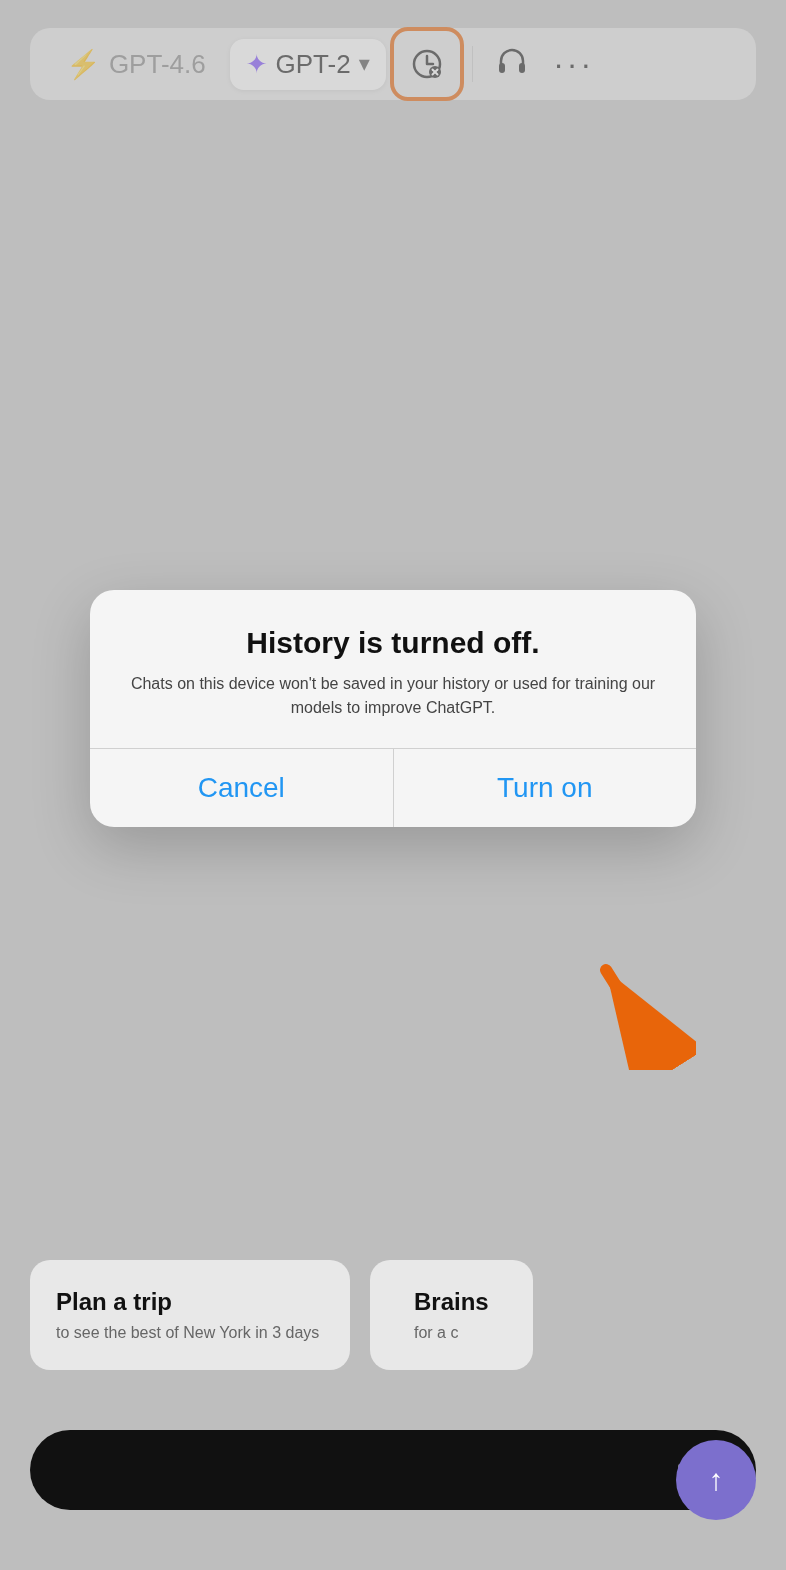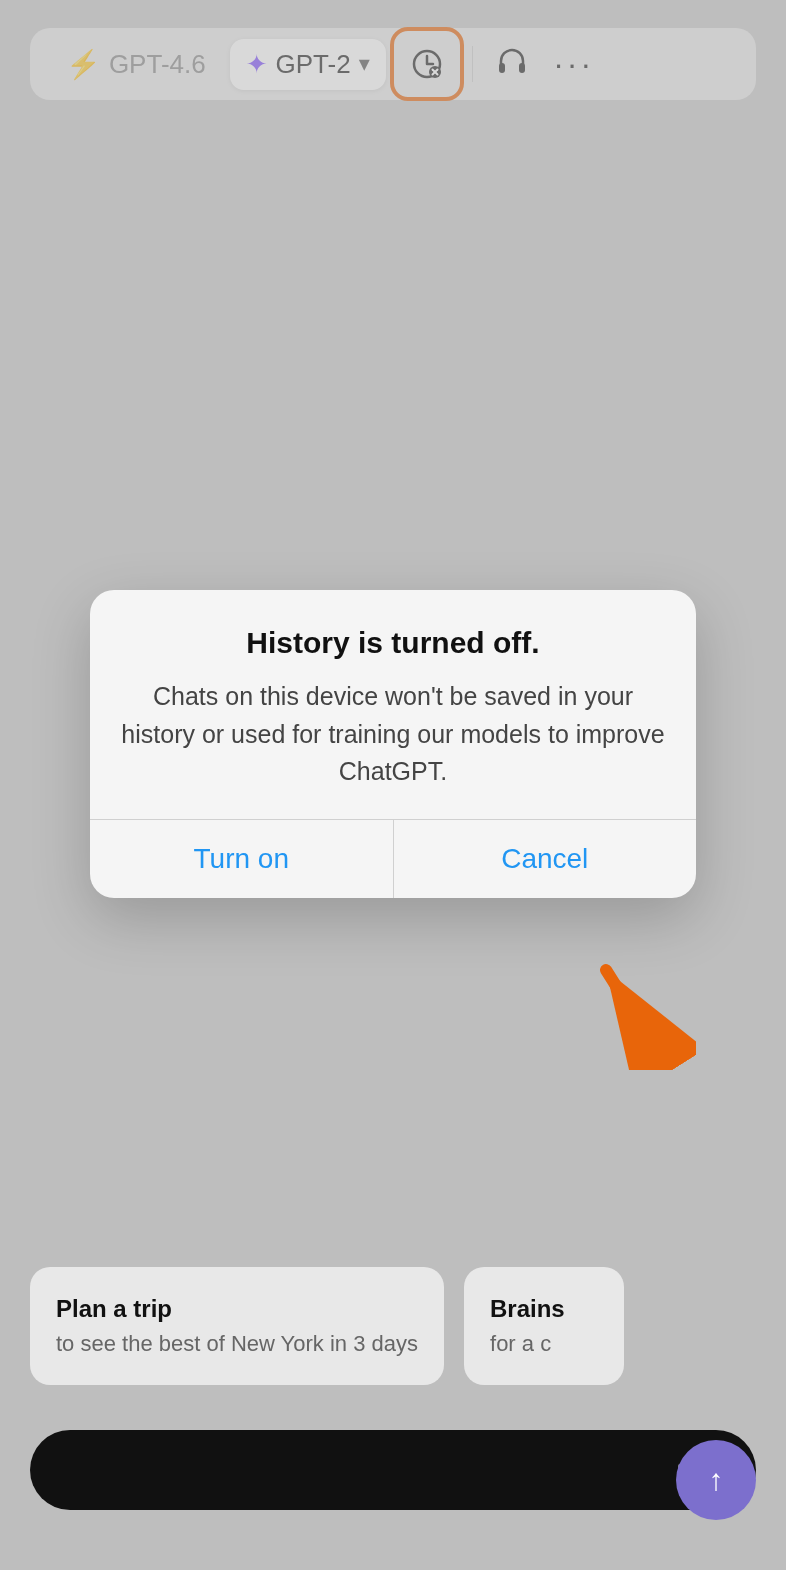--- a/index.html
+++ b/index.html
@@ -140,25 +140,25 @@
 
     .dialog-content {
       padding: 36px 30px 28px;
       text-align: center;
     }
 
     .dialog-title {
       font-size: 30px;
       font-weight: 700;
       color: #111;
-      margin-bottom: 18px;
+      margin-bottom: 12px;
     }
 
     .dialog-body {
-      font-size: 25px;
+      font-size: 16px;
       color: #444;
       line-height: 1.5;
     }
 
     .dialog-divider-h {
       height: 1px;
       background: #d0d0d0;
     }
 
     .dialog-actions {
@@ -189,21 +189,21 @@
       top: 940px;
       right: 100px;
       width: 100px;
       height: 120px;
       pointer-events: none;
     }
 
     
     .suggestion-row {
       position: absolute;
-      bottom: 185px;
+      bottom: 200px;
       left: 30px;
       right: 0;
       display: flex;
       gap: 20px;
       align-items: flex-start;
     }
 
     .suggestion-card {
       background: #e8e8e8;
       border-radius: 20px;
@@ -212,28 +212,28 @@
     }
 
     .suggestion-card-title {
       font-size: 24px;
       font-weight: 700;
       color: #111;
       margin-bottom: 8px;
     }
 
     .suggestion-card-sub {
-      font-size: 22px;
+      font-size: 16px;
       color: #666;
     }
 
     .suggestion-card-partial {
       background: #e8e8e8;
       border-radius: 20px;
-      padding: 28px 26px;
+      padding: 28px 44px;
       min-width: 160px;
     }
 
     
     .input-bar {
       position: absolute;
       bottom: 60px;
       left: 30px;
       right: 30px;
       height: 80px;
@@ -320,22 +320,22 @@
 
 <div class="overlay"></div>
 
 <div class="dialog">
   <div class="dialog-content">
     <div class="dialog-title">History is turned off.</div>
     <div class="dialog-body">Chats on this device won't be saved in your history or used for training our models to improve ChatGPT.</div>
   </div>
   <div class="dialog-divider-h"></div>
   <div class="dialog-actions">
+    <button class="dialog-action-btn">Cancel</button>
     <button class="dialog-action-btn">Turn on</button>
-    <button class="dialog-action-btn">Cancel</button>
   </div>
 </div>
 
 <div class="arrow-annotation">
   <svg width="110" height="130" viewBox="0 0 110 130" xmlns="http://www.w3.org/2000/svg">
     <defs>
       <marker id="arrowhead" markerWidth="10" markerHeight="7" refX="10" refY="3.5" orient="auto">
         <polygon points="0 0, 10 3.5, 0 7" fill="#e8650a"></polygon>
       </marker>
     </defs>

